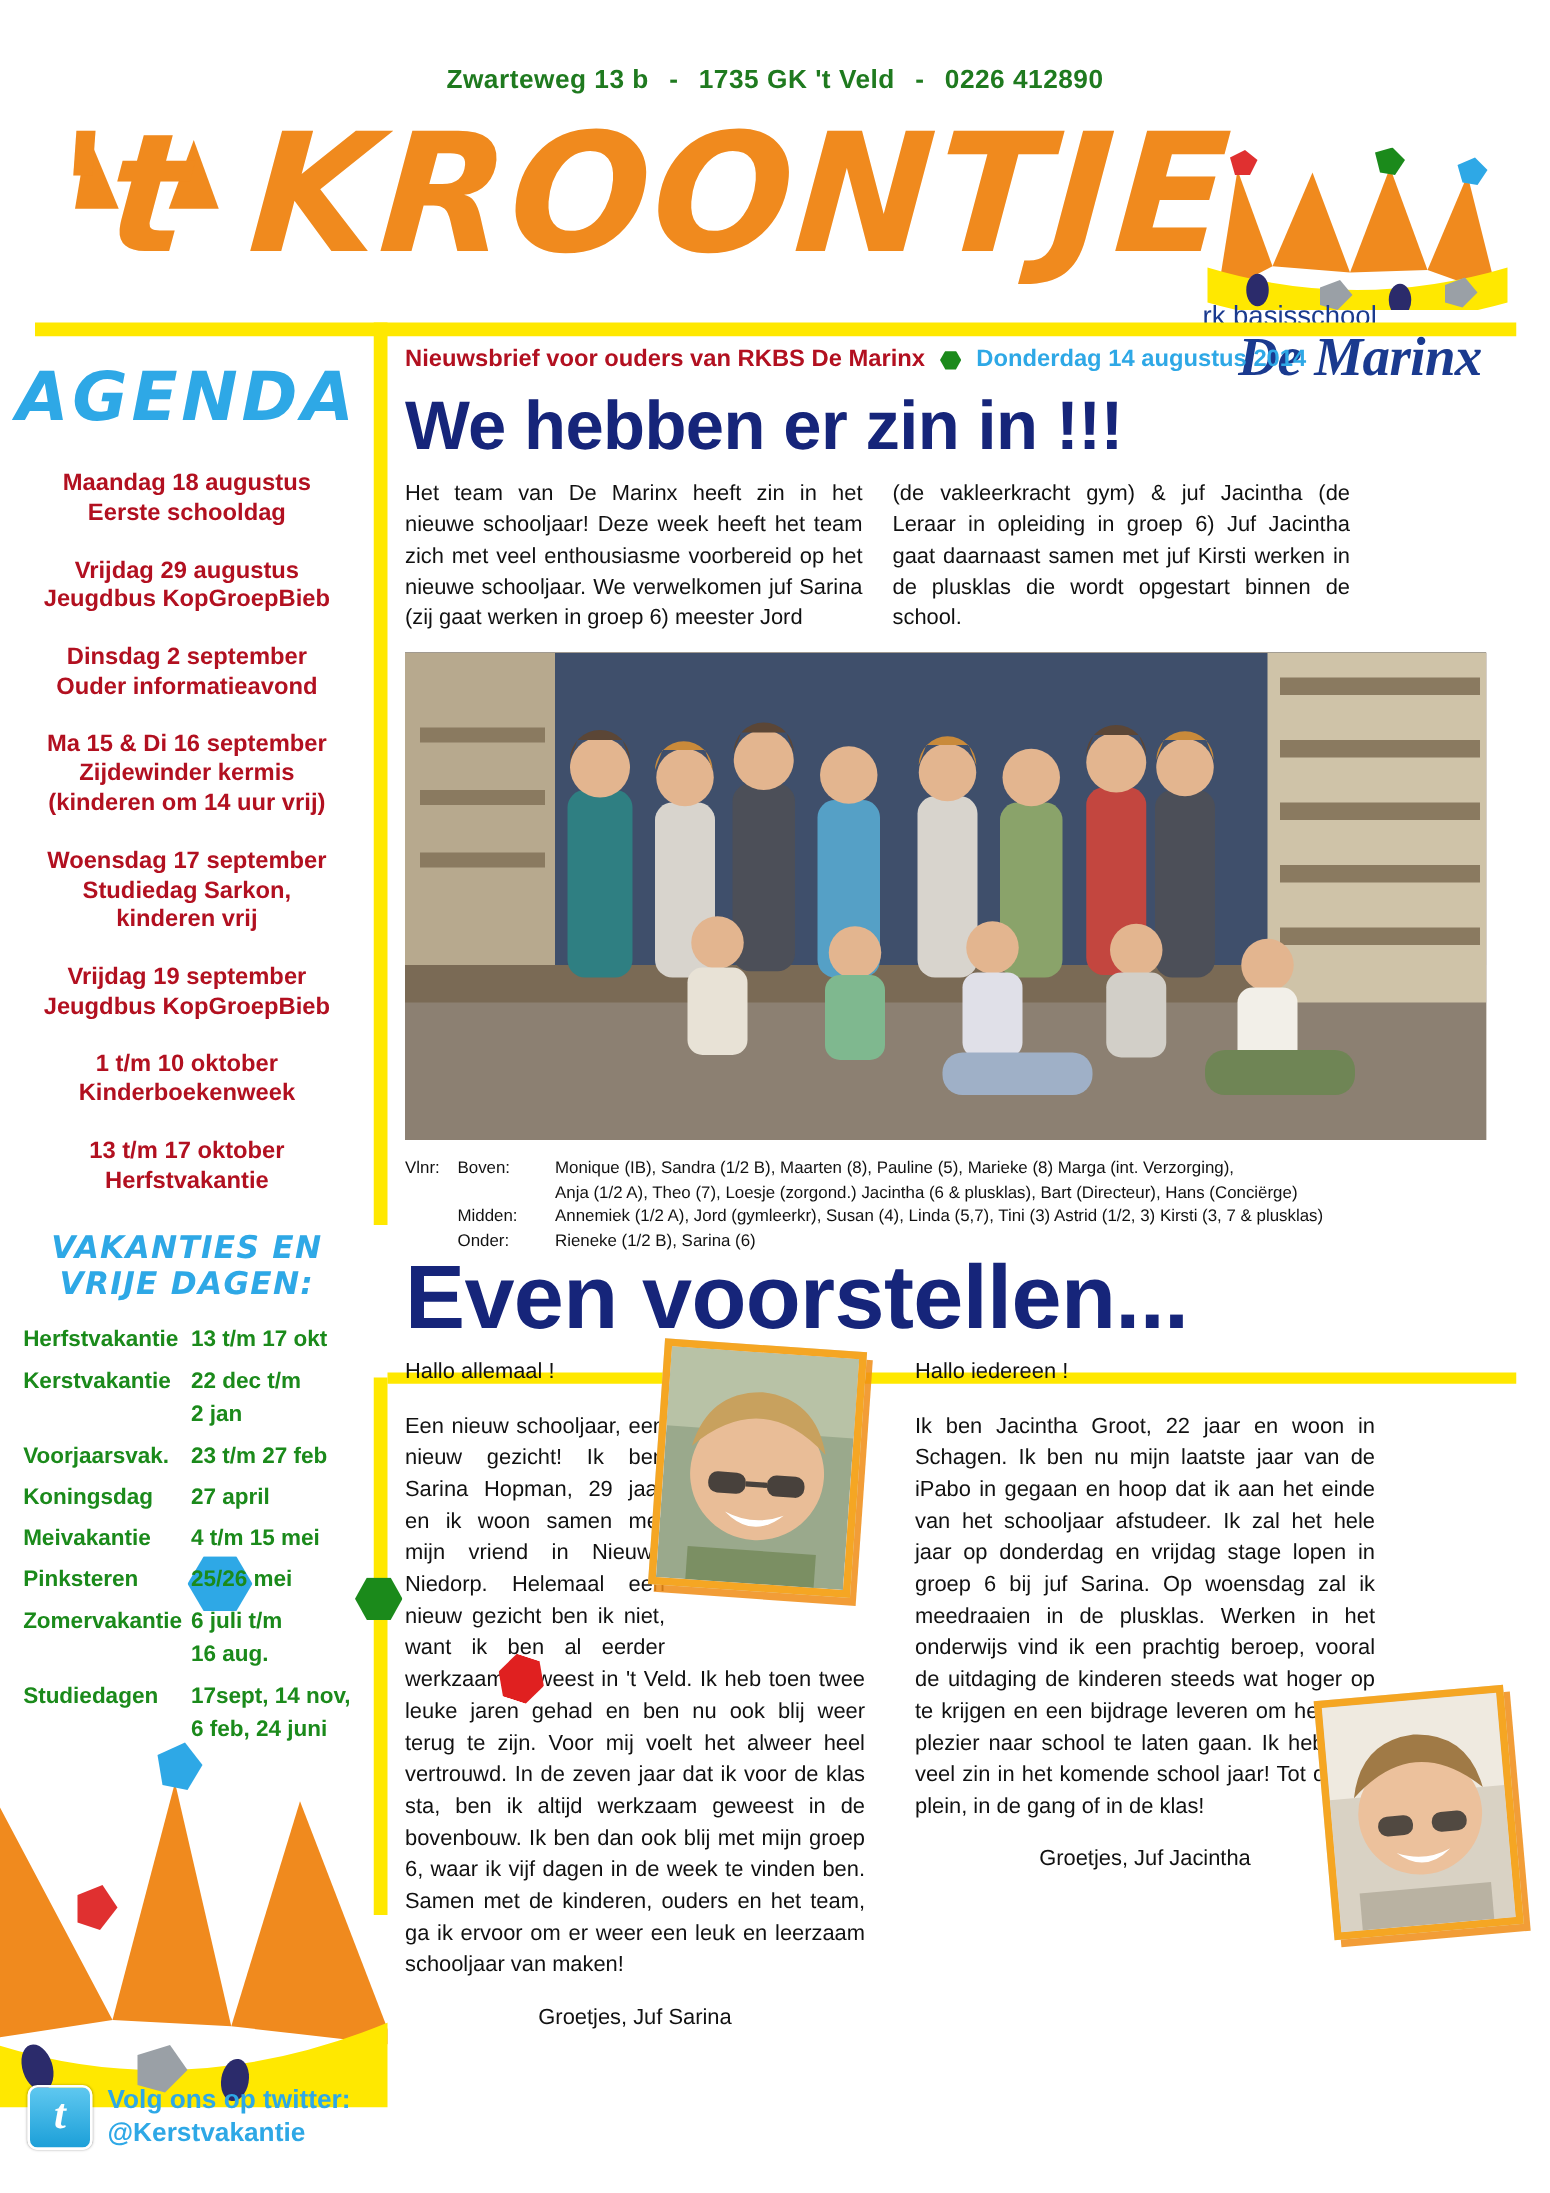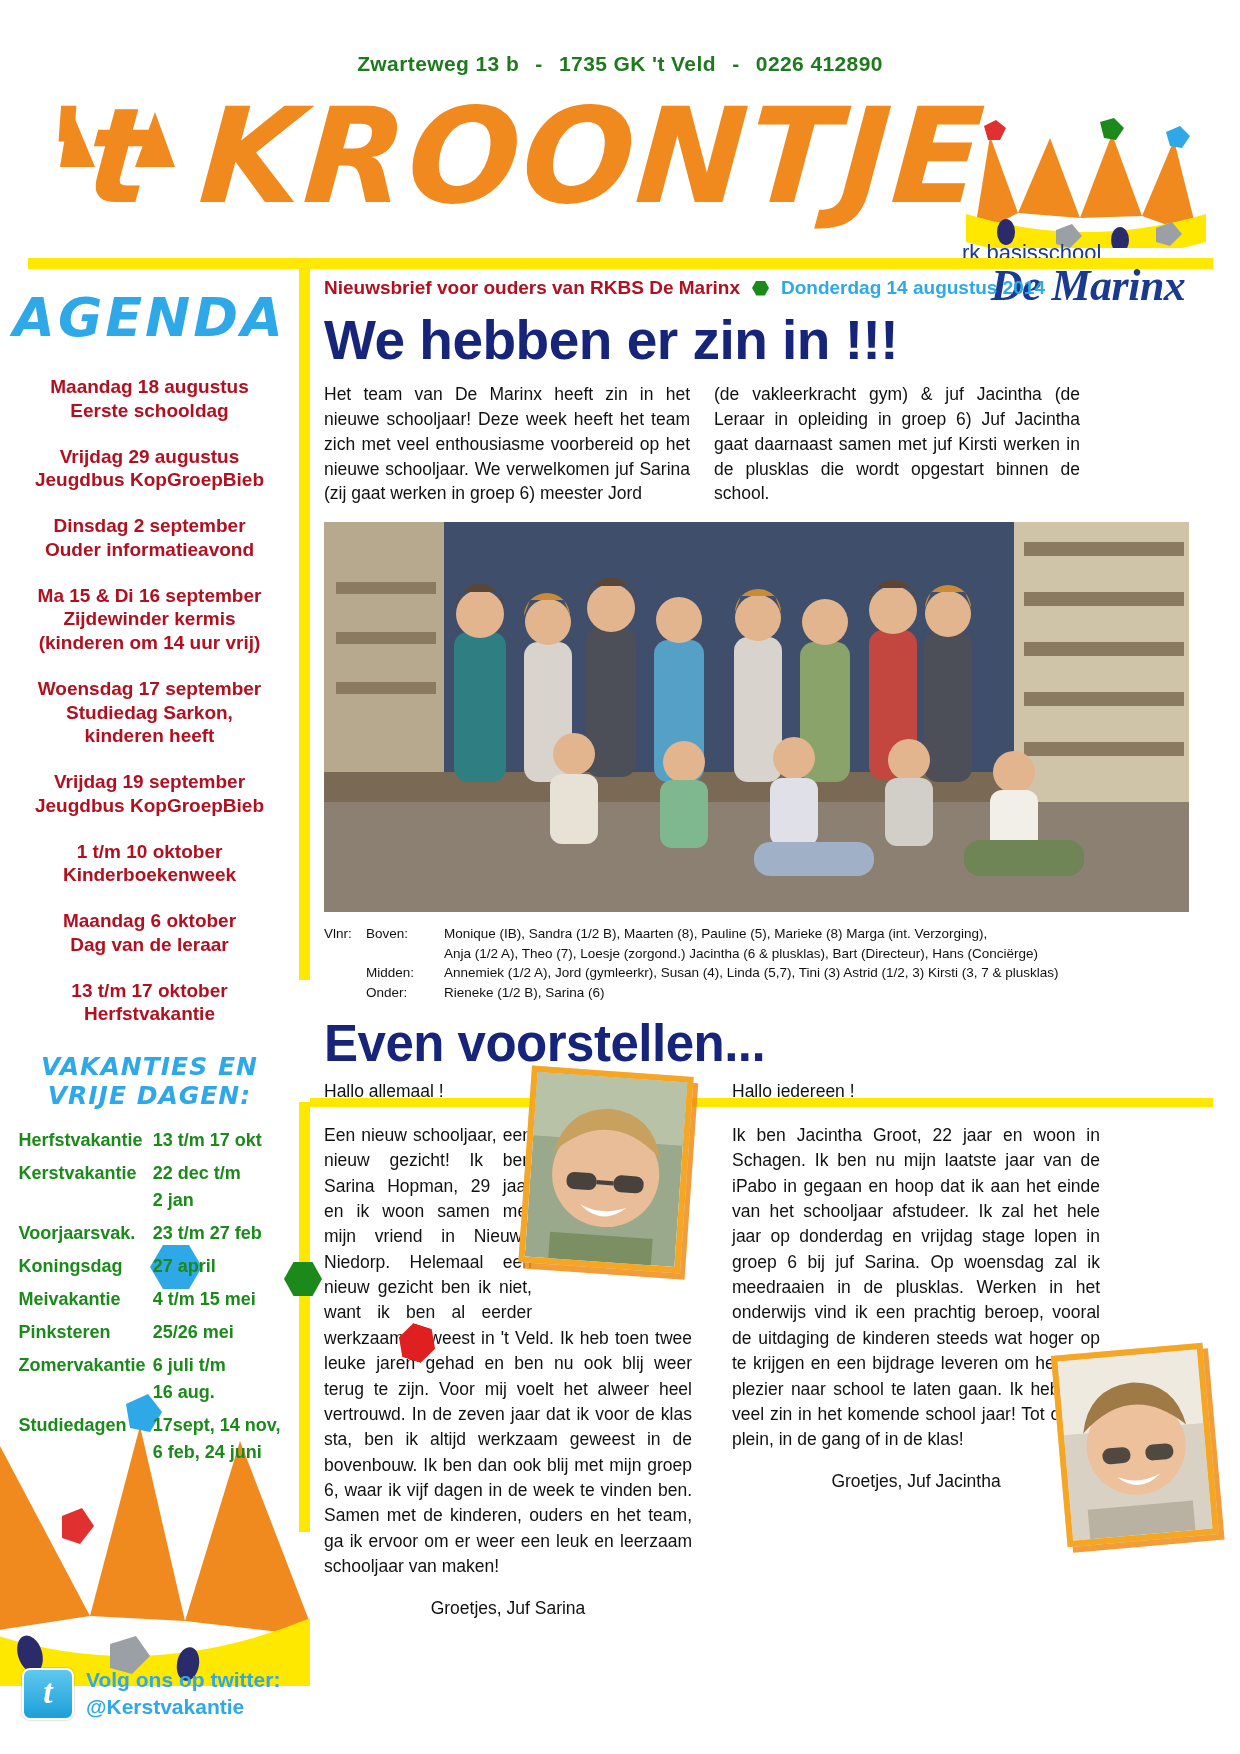--- a/index.html
+++ b/index.html
@@ -147,22 +147,22 @@
   .caption{
     margin:12px 14px 0 14px;font-size:13.5px;color:#111;line-height:1.45;
     font-family:"Liberation Sans", sans-serif;
   }
   .caption .row{display:flex;}
   .caption .c1{width:42px;flex:none;}
   .caption .c2{width:78px;flex:none;}
   .caption .c3{flex:1;}
 
   .headline2{
-    color:#16257A;font-weight:bold;font-size:51px;line-height:1;
-    padding-left:14px;margin-top:16px;letter-spacing:-.5px;
+    color:#16257A;font-weight:bold;font-size:72px;line-height:1;
+    padding-left:14px;letter-spacing:-.5px;
   }
 
   .intro-wrap{display:flex;gap:40px;padding:0 14px;margin-top:10px;position:relative;}
   .intro-col{width:368px;font-size:17.5px;line-height:1.45;color:#111;text-align:justify;}
   .intro-col .greet{margin-bottom:18px;text-align:left;}
   .intro-col .sign{margin-top:16px;text-align:center;}
   .intro-col .sign.right{text-align:center;}
 
   .polaroid{
     position:absolute;border:6px solid #F5A623;background:#ddd;
@@ -262,33 +262,29 @@
           <div>Ouder informatieavond</div>
         </div>
         <div class="agenda-item">
           <div>Ma 15 &amp; Di 16 september</div>
           <div>Zijdewinder kermis</div>
           <div>(kinderen om 14 uur vrij)</div>
         </div>
         <div class="agenda-item">
           <div>Woensdag 17 september</div>
           <div>Studiedag Sarkon,</div>
-          <div>kinderen heeft</div>
+          <div>kinderen vrij</div>
         </div>
         <div class="agenda-item">
           <div>Vrijdag 19 september</div>
           <div>Jeugdbus KopGroepBieb</div>
         </div>
         <div class="agenda-item">
           <div>1 t/m 10 oktober</div>
           <div>Kinderboekenweek</div>
-        </div>
-        <div class="agenda-item">
-          <div>Maandag 6 oktober</div>
-          <div>Dag van de leraar</div>
         </div>
         <div class="agenda-item">
           <div>13 t/m 17 oktober</div>
           <div>Herfstvakantie</div>
         </div>
       </div>
 
       <div class="vak-head">VAKANTIES EN VRIJE DAGEN:</div>
 
       <table class="vak-table">

